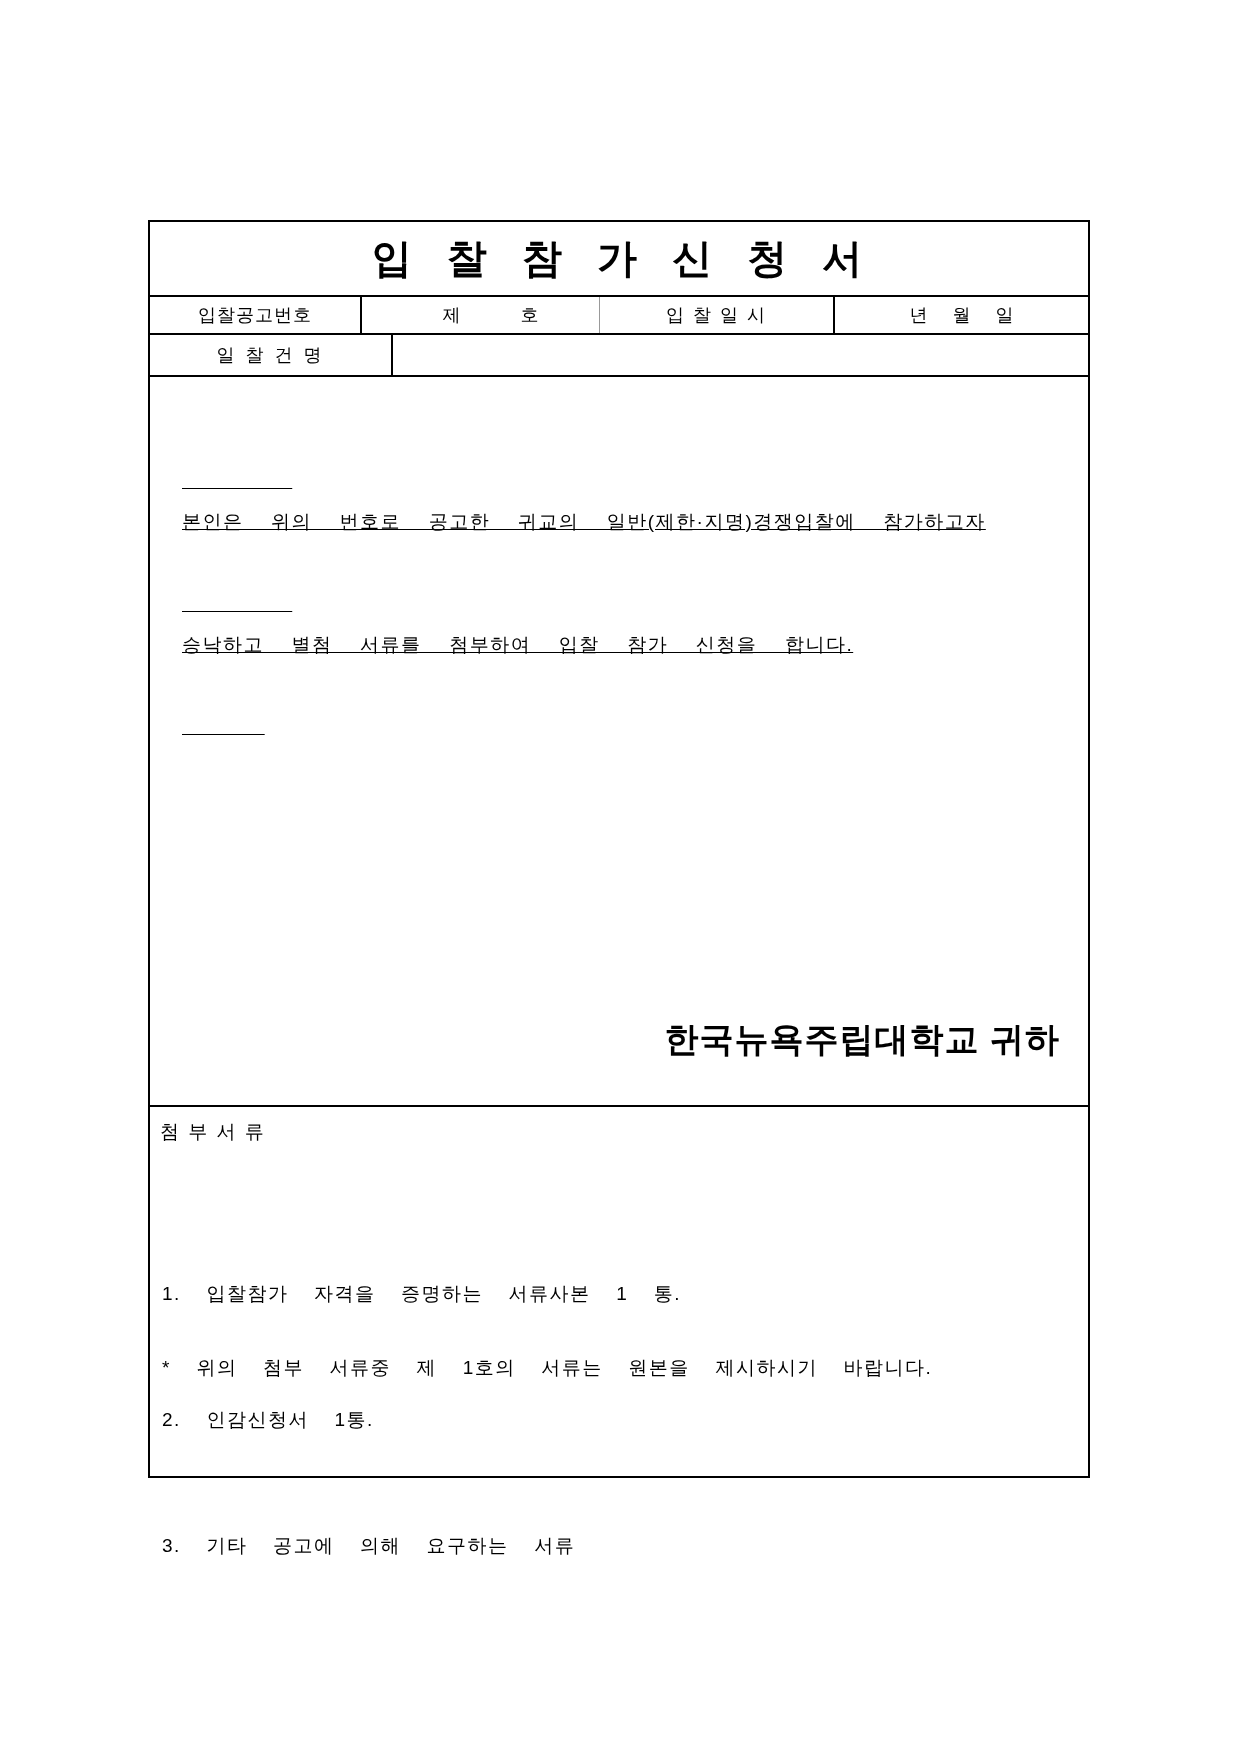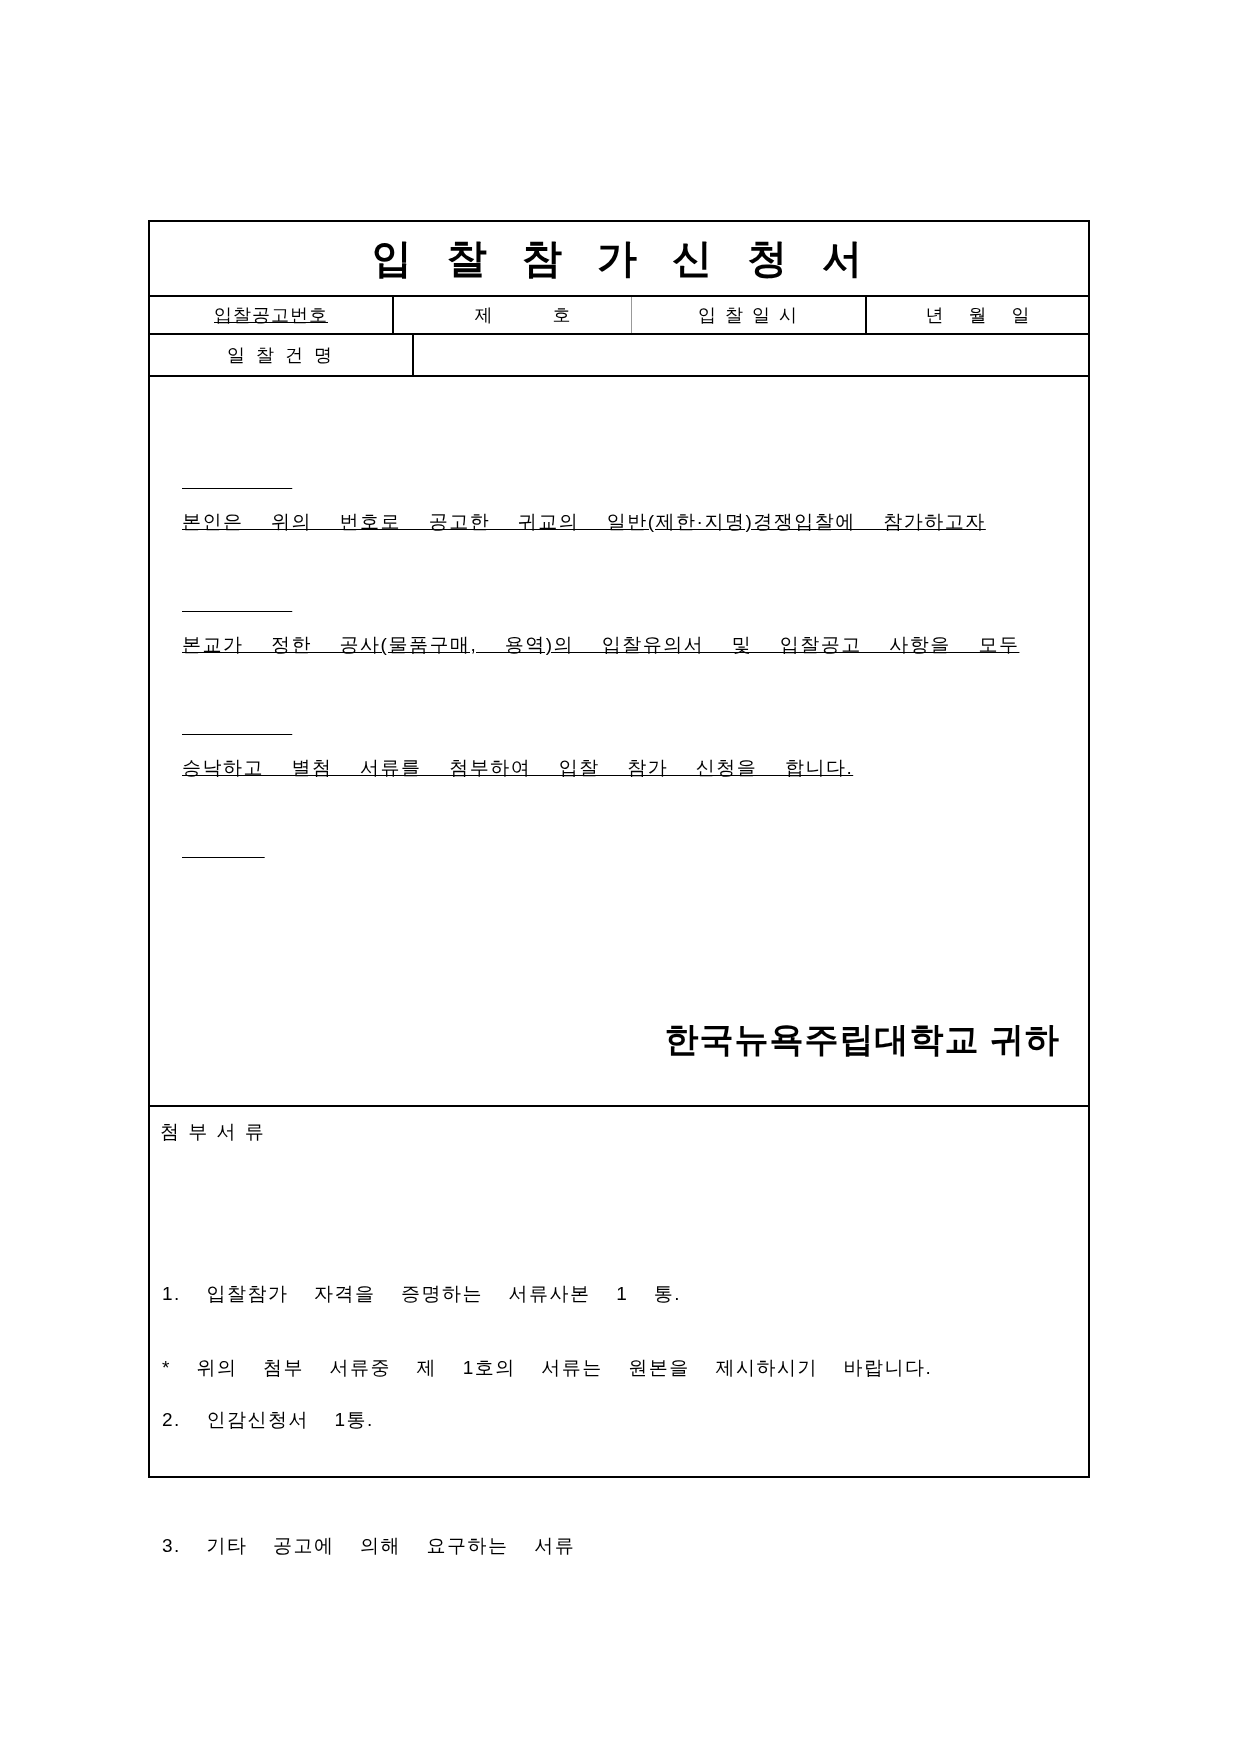--- a/index.html
+++ b/index.html
@@ -31,25 +31,25 @@
     letter-spacing:4px; word-spacing:16px;
     white-space:pre;
   }
 
   .header-row1 { display:flex; height:38px; border-bottom:2px solid #000; box-sizing:border-box; }
   .header-row2 { display:flex; height:42px; border-bottom:2px solid #000; box-sizing:border-box; }
   .cell {
     display:flex; align-items:center; justify-content:center;
     font-size:18px; box-sizing:border-box; white-space:pre;
   }
-  .c1 { width:244px; border-right:2px solid #000; letter-spacing:1px;text-decoration:underline; }
+  .c1 { width:212px; border-right:2px solid #000; letter-spacing:1px; }
   .c2 { width:238px; border-right:1px solid #999;padding-left:20px; }
   .c3 { width:235px; border-right:2px solid #000; letter-spacing:2px; }
   .c4 { flex:1; }
-  .row2-label { width:264px; border-right:2px solid #000; letter-spacing:3px; }
+  .row2-label { width:243px; border-right:2px solid #000; letter-spacing:3px; }
   .row2-value { flex:1; }
 
   .body-area { position:relative; height:728px; }
   .paragraph {
     position:absolute; top:42px; left:32px; right:48px;
     font-size:19px; line-height:41px;
     letter-spacing:1.5px; word-spacing:7px;
     white-space:pre;
     text-decoration:underline;
   }
@@ -102,21 +102,20 @@
 
     <div class="header-row2">
       <div class="cell row2-label">일 찰 건 명</div>
       <div class="cell row2-value"></div>
     </div>
 
     <div class="body-area">
 
       <div class="paragraph">
         <div>본인은  위의  번호로  공고한  귀교의  일반(제한·지명)경쟁입찰에  참가하고자</div>
-        <div>본교가  정한  공사(물품구매,  용역)의  입찰유의서  및  입찰공고  사항을  모두</div>
         <div>승낙하고  별첨  서류를  첨부하여  입찰  참가  신청을  합니다.</div>
       </div>
 
 
       <div class="recipient">한국뉴욕주립대학교 귀하</div>
     </div>
 
     <div class="attach-area">
       <div class="attach-heading">첨 부 서 류</div>
       <div class="attach-items">

